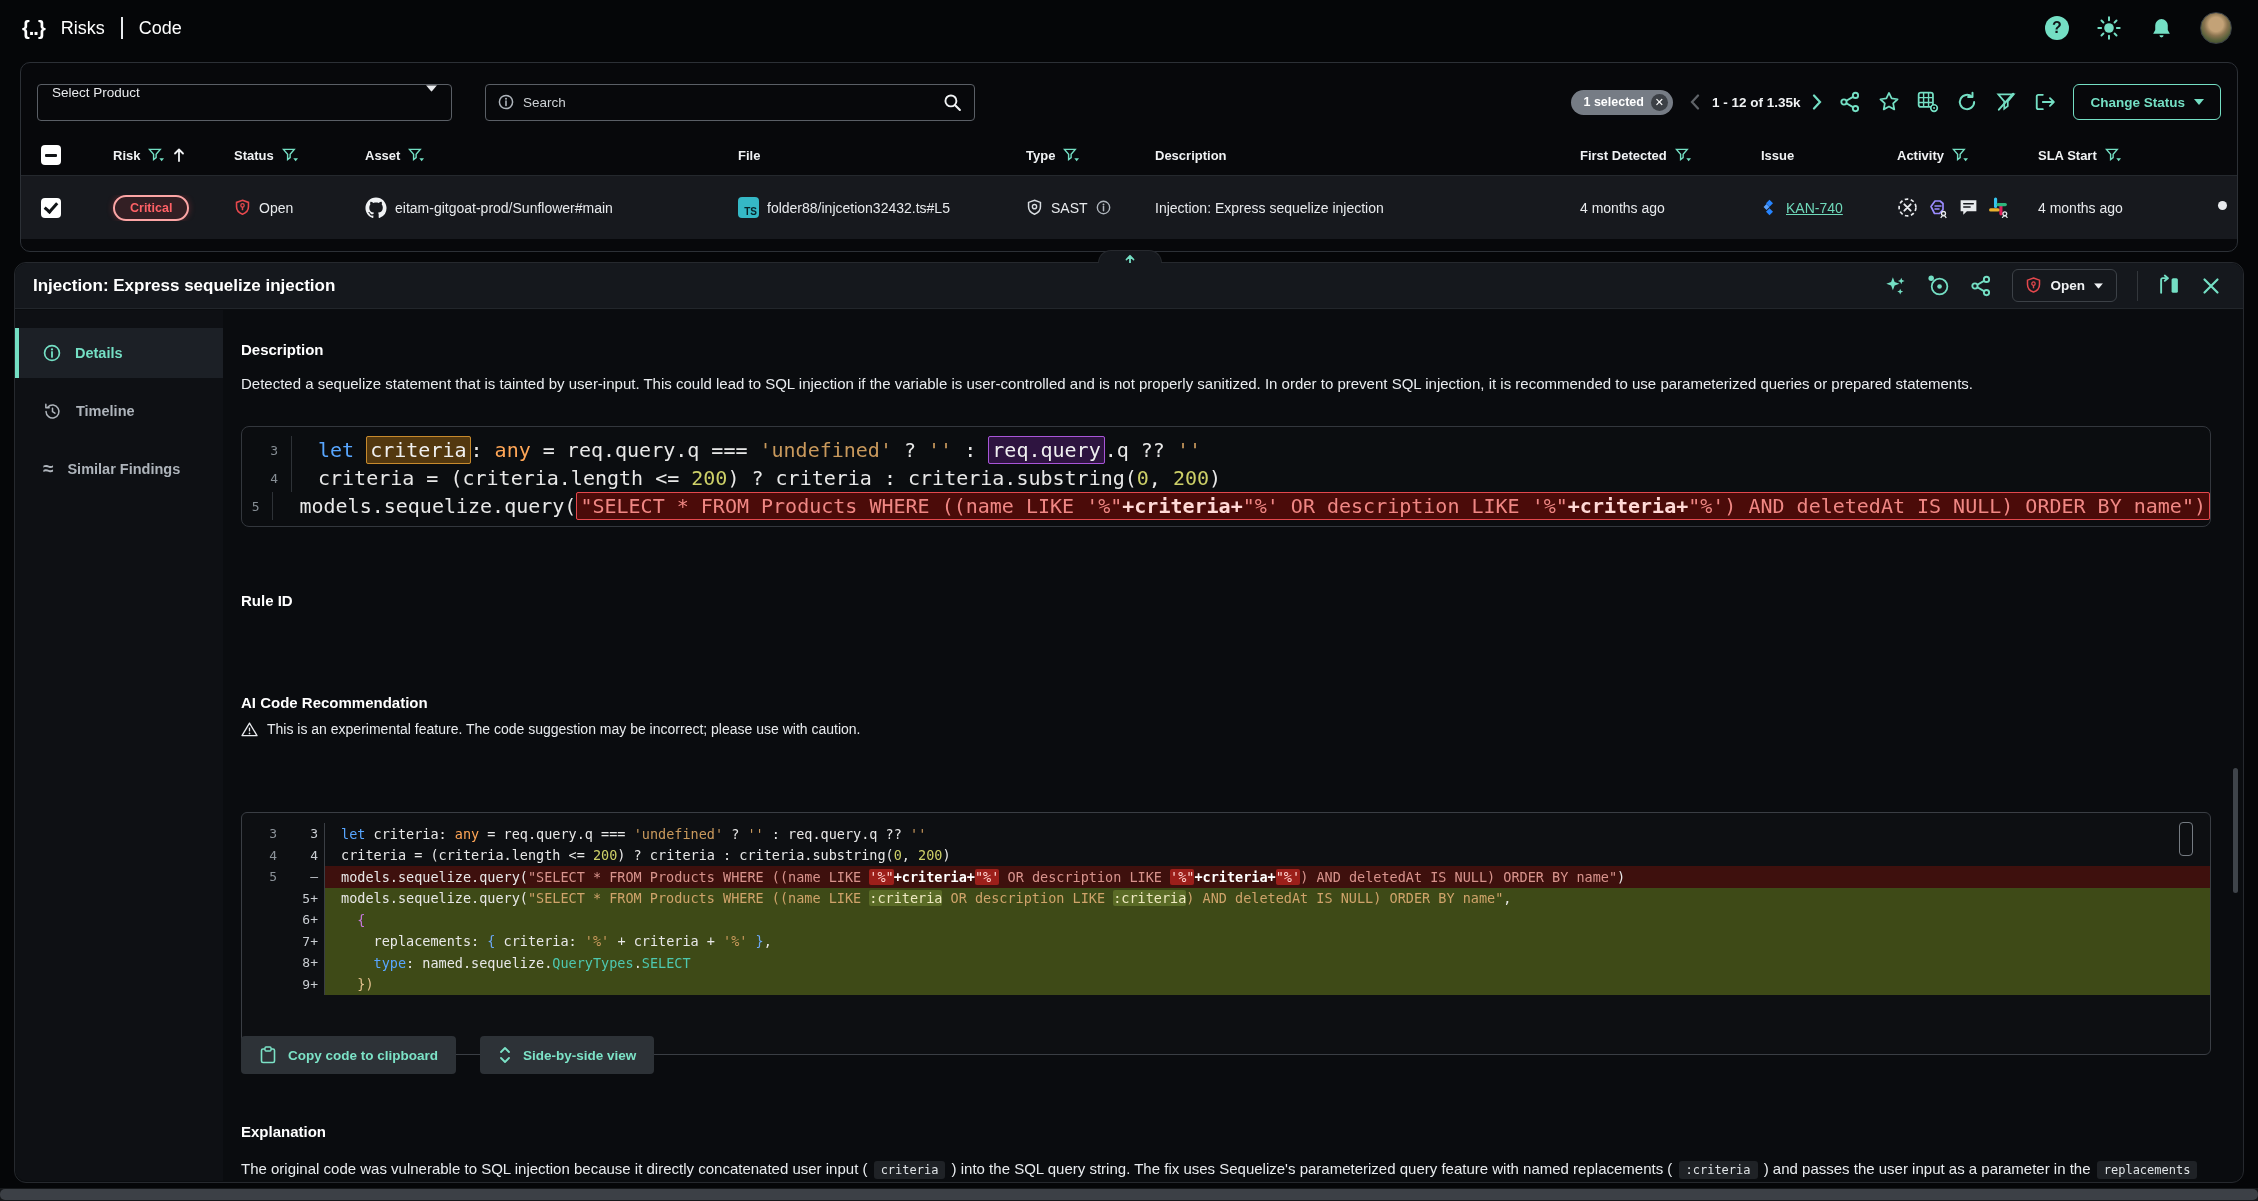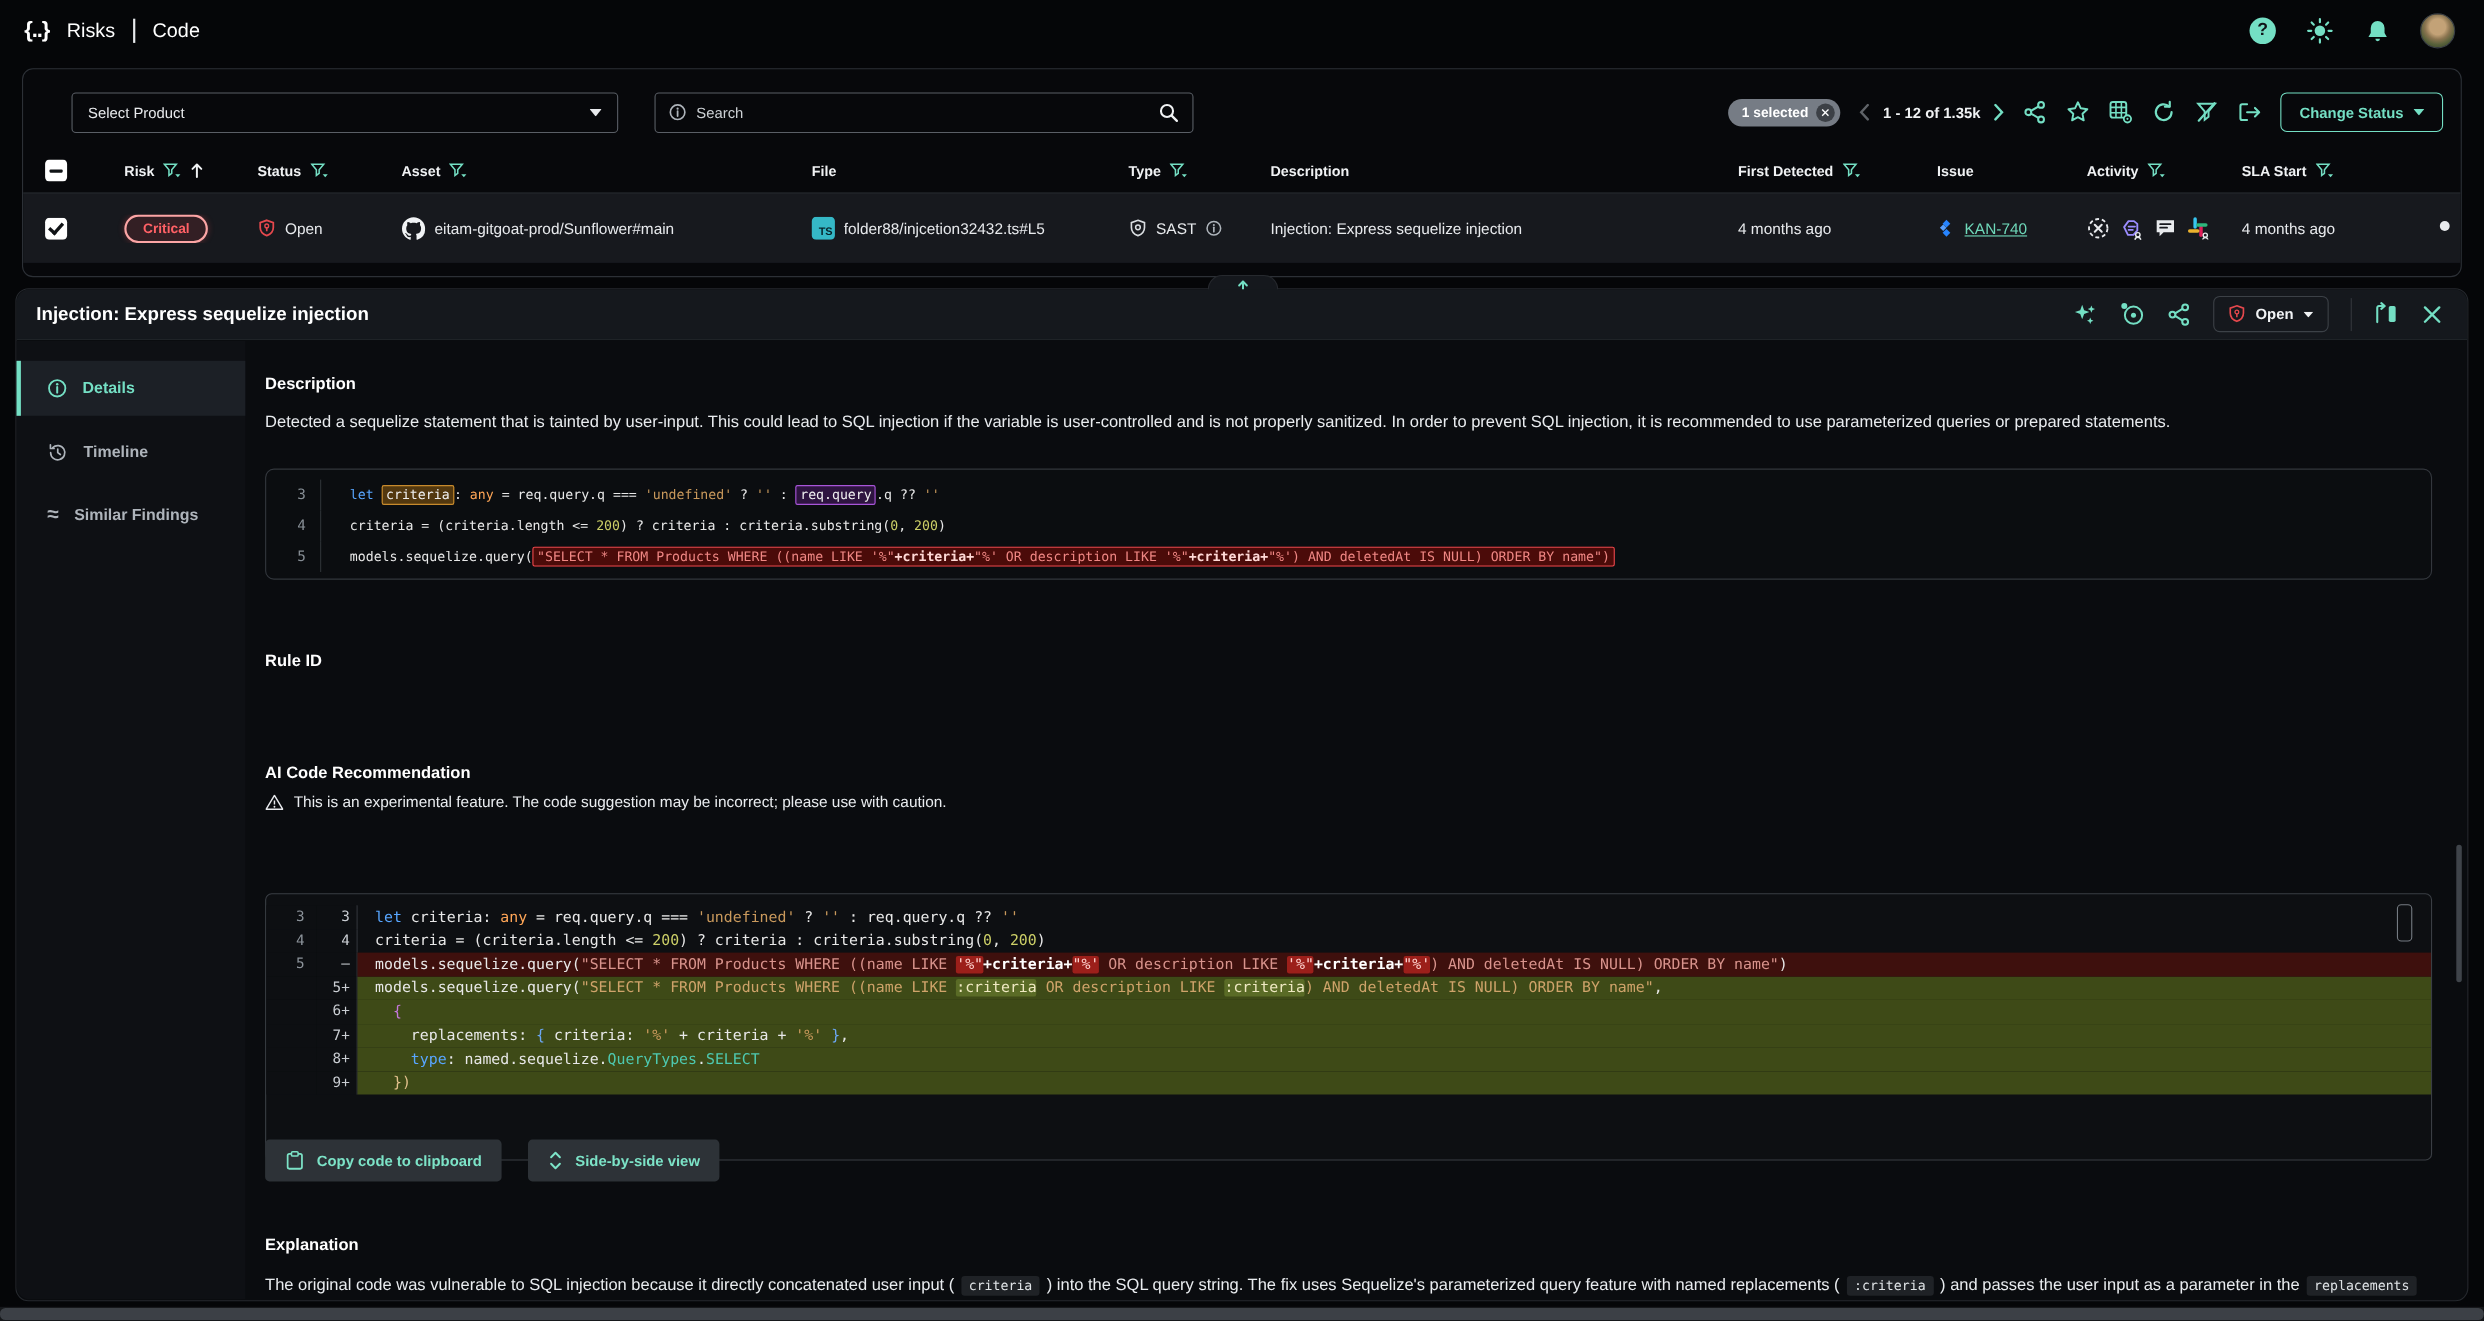--- a/index.html
+++ b/index.html
@@ -17,22 +17,22 @@
   .tb-icon { width:26px; height:26px; display:flex; align-items:center; justify-content:center; cursor:pointer; }
   .help-circle { width:24px; height:24px; border-radius:50%; background:#74dfc4; color:#101418; font-weight:bold; font-size:16px; display:flex; align-items:center; justify-content:center; }
   .avatar { width:32px; height:32px; border-radius:50%;
     background:radial-gradient(circle at 50% 38%, #c3a277 0 30%, #8a7450 48%, #57603a 68%, #2e3a20 100%);
     border:1px solid #3a3f45; }
 
   
   .table-card { position:absolute; left:20px; top:62px; width:2218px; height:190px;
     border:1px solid #2c3036; border-radius:10px; background:#07080b; overflow:hidden; }
   .toolbar-row { position:absolute; left:0; top:20px; width:100%; height:38px; display:flex; align-items:center; }
-  .select-box { margin-left:44px; width:497px; height:37px; border:1px solid #5a5f66; border-radius:4px;
-    display:flex; align-items:center; padding:0 14px; font-size:13.5px; color:#e8eaed; cursor:pointer; }
+  .select-box { margin-left:16px; width:415px; height:37px; border:1px solid #5a5f66; border-radius:4px;
+    display:flex; align-items:flex-start; padding:0 14px; font-size:13.5px; color:#e8eaed; cursor:pointer; }
   .select-box .caret { margin-left:auto; }
   .search-box { margin-left:33px; width:490px; height:37px; border:1px solid #5a5f66; border-radius:4px;
     display:flex; align-items:center; padding:0 12px; gap:9px; }
   .search-box input { flex:1; background:transparent; border:none; outline:none; color:#e8eaed; font-size:13.5px; font-family:inherit; }
   .search-box input::placeholder { color:#cdd1d5; }
   .toolbar-right { margin-left:auto; display:flex; align-items:center; gap:17px; margin-right:16px; }
   .sel-pill { display:flex; align-items:center; gap:7px; background:#767c85; border-radius:13px; height:25px; padding:0 5px 0 12px; }
   .sel-pill .lbl { font-size:12.5px; font-weight:bold; color:#fff; }
   .sel-pill .x { width:17px; height:17px; border-radius:50%; background:#3c4046; color:#fff; font-size:11px; display:flex; align-items:center; justify-content:center; cursor:pointer; }
   .pag { display:flex; align-items:center; gap:12px; }
@@ -87,21 +87,21 @@
   .content { position:absolute; left:226px; top:46px; right:14px; bottom:0; }
   .sec-h { position:absolute; font-size:15px; font-weight:bold; color:#fff; }
   .body-txt { position:absolute; font-size:15px; color:#e9ecef; line-height:25px; }
 
   
   .codeblock { position:absolute; left:0; top:117px; width:1970px; height:101px; background:#0b0d10;
     border:1px solid #33373d; border-radius:8px; padding-top:9px; }
   .crow { display:flex; height:28px; align-items:center; }
   .crow .gut { width:50px; text-align:right; padding-right:13px; color:#868d94; font-size:13px; font-family:"DejaVu Sans Mono",monospace;
     border-right:1px solid #2e3237; align-self:stretch; display:flex; align-items:center; justify-content:flex-end; }
-  .crow .cpre { padding-left:26px; font-family:"DejaVu Sans Mono",monospace; font-size:12px; white-space:pre; }
+  .crow .cpre { padding-left:26px; font-family:"DejaVu Sans Mono",monospace; font-size:20px; white-space:pre; }
 
   .tk.pln{color:#e8e8e8;} .tk.kw{color:#58a6ff;} .tk.typ{color:#ffa657;} .tk.str{color:#c9995c;} .tk.num{color:#cdd068;}
   .tk.teal{color:#4ec9b0;} .tk.brcp{color:#c678dd;} .tk.brcb{color:#6ca7f3;} .tk.brcy{color:#e2c08d;}
   .tk.mark-orange{color:#f0f0f0; background:#53380f; border:1px solid #c78a2d; border-radius:2px; padding:1px 3px;}
   .tk.mark-purple{color:#f0f0f0; background:#2e1440; border:1px solid #a855d8; border-radius:2px; padding:1px 3px;}
   .tk.mark-red{background:#4b0b09; border:1px solid #e5484d; border-radius:2px; padding:1px 3px;}
   .tk.strred{color:#f08784;} .tk.strredb{color:#ffd9d6; font-weight:bold;}
   .tk.dstr{color:#d8938c;} .tk.dhi{background:#9c1f1a; color:#ffd3cf; border-radius:2px;} .tk.dbold{color:#ffffff; font-weight:bold;}
   .tk.astr{color:#cfa36a;} .tk.ahi{background:#5a6b26; color:#efe9c2; border-radius:2px;}
 

